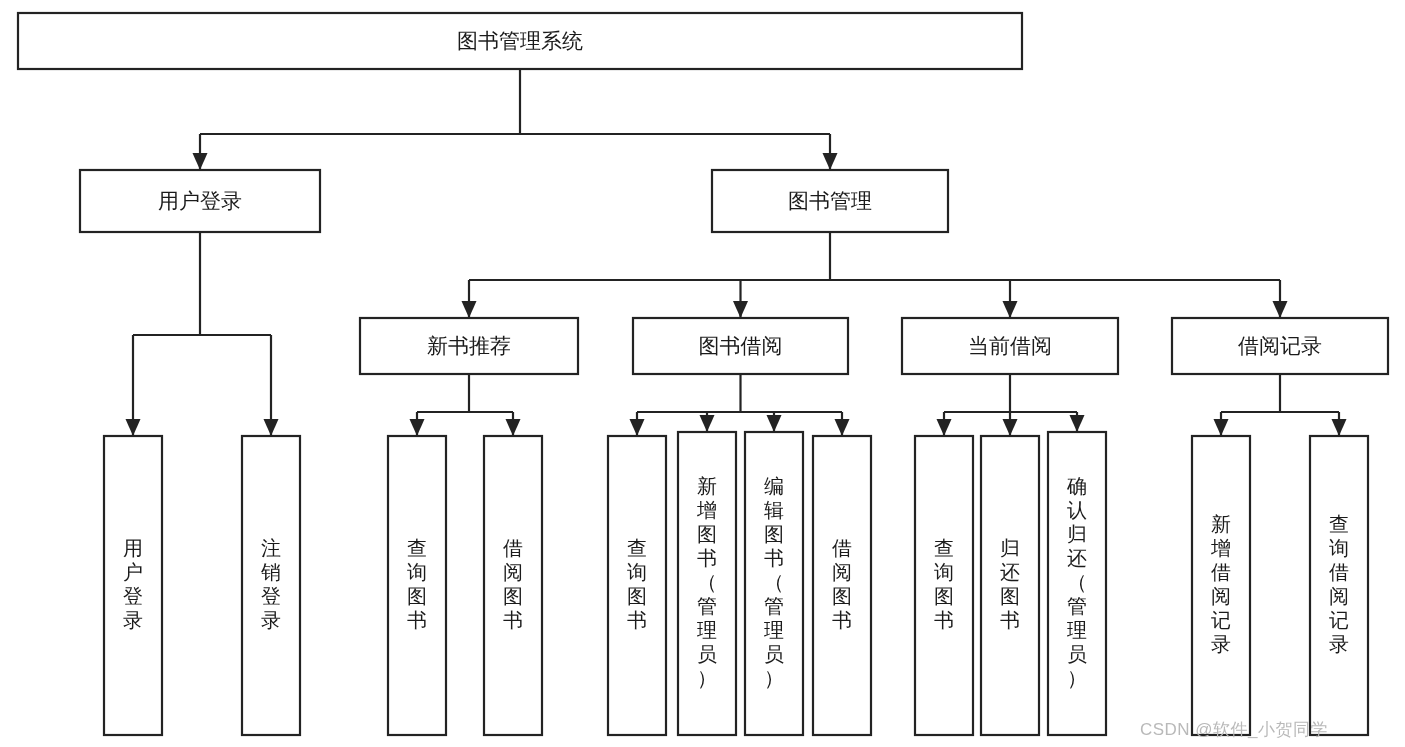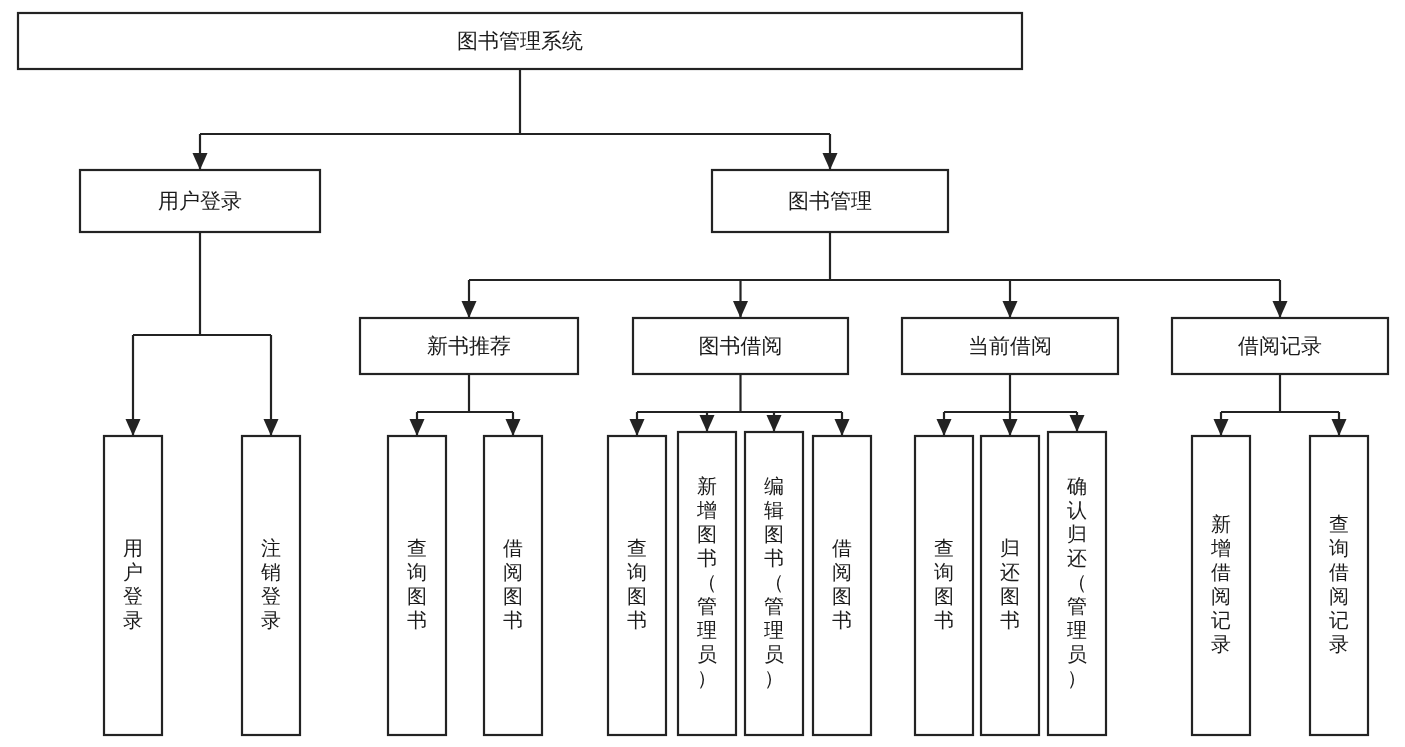--- a/index.html
+++ b/index.html
@@ -215,13 +215,14 @@
         <g>
           <rect x="1192" y="436" width="58" height="299" class="node-rect"></rect>
           <text x="1221" y="530.78" class="node-label-vertical"><tspan x="1221" dy="0">新</tspan><tspan x="1221" dy="24">增</tspan><tspan x="1221" dy="24">借</tspan><tspan x="1221" dy="24">阅</tspan><tspan x="1221" dy="24">记</tspan><tspan x="1221" dy="24">录</tspan></text>
         </g>
         <g>
           <rect x="1310" y="436" width="58" height="299" class="node-rect"></rect>
           <text x="1339" y="530.78" class="node-label-vertical"><tspan x="1339" dy="0">查</tspan><tspan x="1339" dy="24">询</tspan><tspan x="1339" dy="24">借</tspan><tspan x="1339" dy="24">阅</tspan><tspan x="1339" dy="24">记</tspan><tspan x="1339" dy="24">录</tspan></text>
         </g>
       </g>
   </svg>
+  <div class="watermark">CSDN @软件_小贺同学</div>
 </div>
 
 </body></html>

